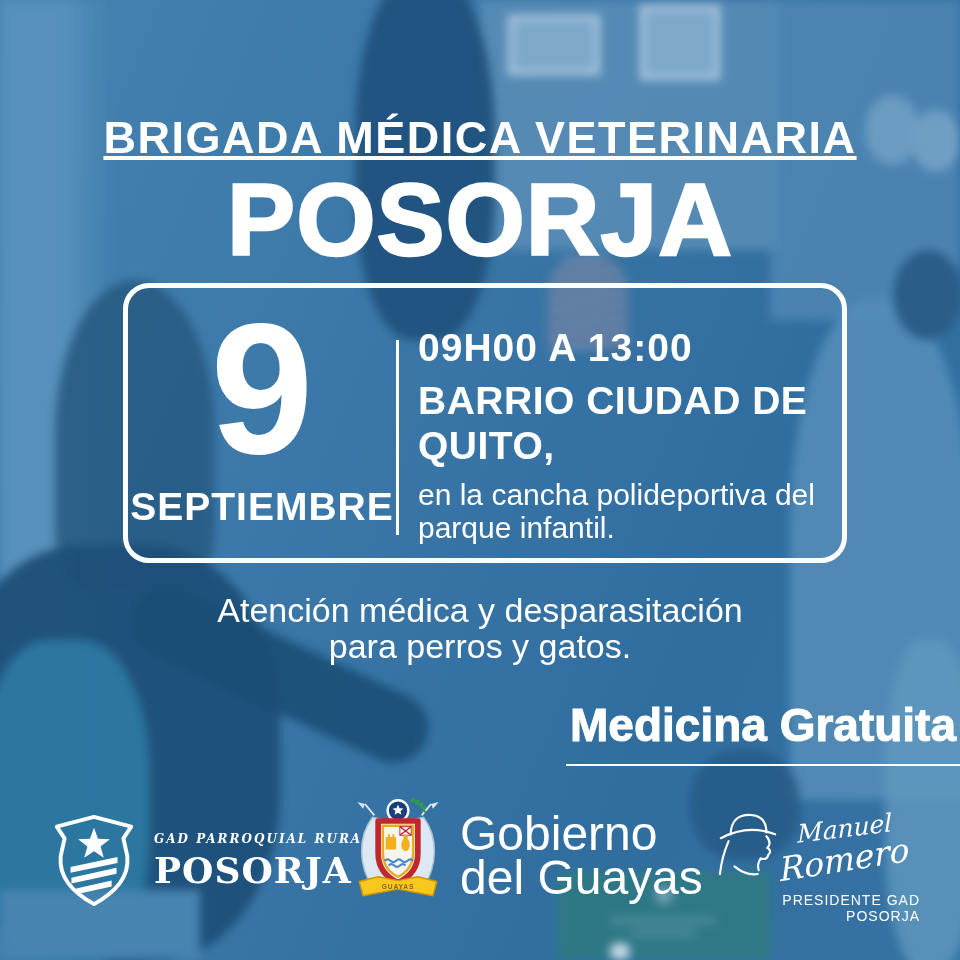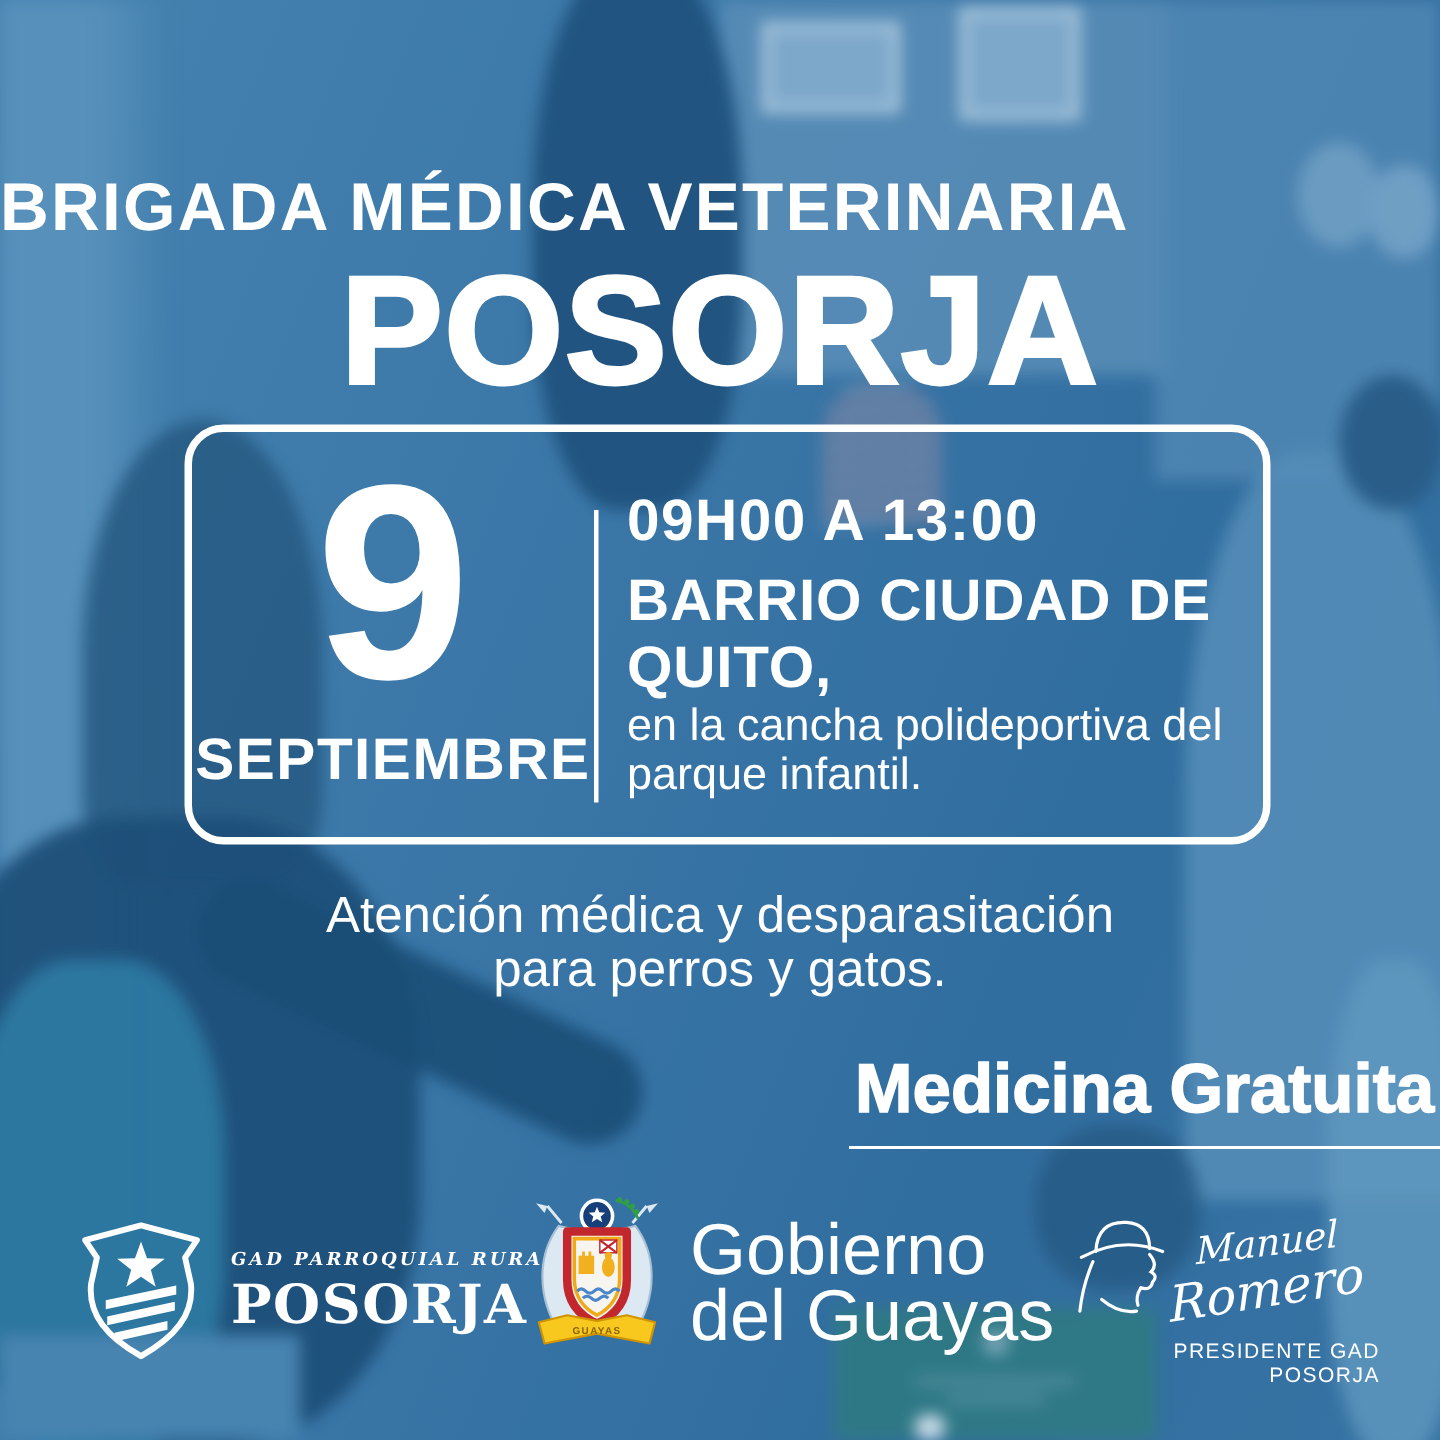--- a/index.html
+++ b/index.html
@@ -35,36 +35,36 @@
   .s-medbox .cross{ position:absolute; left:99px; top:14px; width:18px; height:18px; border-radius:50%;
     background:rgba(255,255,255,.55); }
   .s-medbox .tline{ position:absolute; left:55px; top:46px; width:105px; height:6px; background:rgba(255,255,255,.28); }
   .s-medbox .tline2{ top:58px; left:75px; width:65px; }
   .s-speck{ left:610px; top:943px; width:20px; height:17px; background:#ecf4f9; border-radius:45%; }
   .s-blobr{ left:690px; top:750px; width:110px; height:110px; background:#24567e; border-radius:45%; opacity:.8; }
   .bg-tint{ background:rgba(44,104,154,0.18); }
 
   .content{ position:absolute; inset:0; z-index:2; }
 
-  .title{ position:absolute; top:112px; left:0; right:0; 
-    font-size:45px; font-weight:bold; letter-spacing:1.5px; }
+  .title{ position:absolute; top:112px; left:0; right:0; text-align:center;
+    font-size:45px; font-weight:bold; letter-spacing:1.5px;text-decoration:underline; }
   .subtitle{ position:absolute; top:162px; left:0; right:0; text-align:center;
     font-size:102px; font-weight:bold; letter-spacing:1px; -webkit-text-stroke:2.5px #fff; }
 
   .event-box{ position:absolute; left:123px; top:283px; width:724px; height:280px;
     border:5px solid #fff; border-radius:26px; }
   .date-col{ position:absolute; left:0; top:0; width:268px; height:100%;
     display:flex; flex-direction:column; align-items:center; justify-content:center; }
   .day{ font-size:185px; font-weight:bold; line-height:.78; }
   .month{ font-size:39px; font-weight:bold; letter-spacing:1px; margin-top:24px; }
   .vdivider{ position:absolute; left:268px; top:52px; width:3px; height:195px; background:#fff; }
   .details{ position:absolute; left:290px; top:38px; width:445px; }
   .time{ font-size:39px; font-weight:bold; letter-spacing:1px; }
   .location{ font-size:39px; font-weight:bold; letter-spacing:.5px; line-height:1.16; margin-top:8px; }
-  .venue{ font-size:30px; font-weight:normal; line-height:1.08; }
+  .venue{ font-size:30px; font-weight:normal; line-height:1.08; margin-top:11px; }
 
   .desc{ position:absolute; top:592px; left:0; right:0; text-align:center;
     font-size:34px; font-weight:normal; line-height:1.06; }
   .highlight-wrap{ position:absolute; top:698px; left:0; right:0; text-align:right;margin-left:13px; }
   .highlight{ display:inline-block; font-size:46px; font-weight:bold; -webkit-text-stroke:1px #fff;
     padding:0 4px 12px 4px; border-bottom:2px solid #fff; }
 
   .footer-logo{ position:absolute; display:flex; align-items:center; }
   .posorja-logo{ left:44px; top:812px; gap:10px; }
   .posorja-text{ display:flex; flex-direction:column; }

